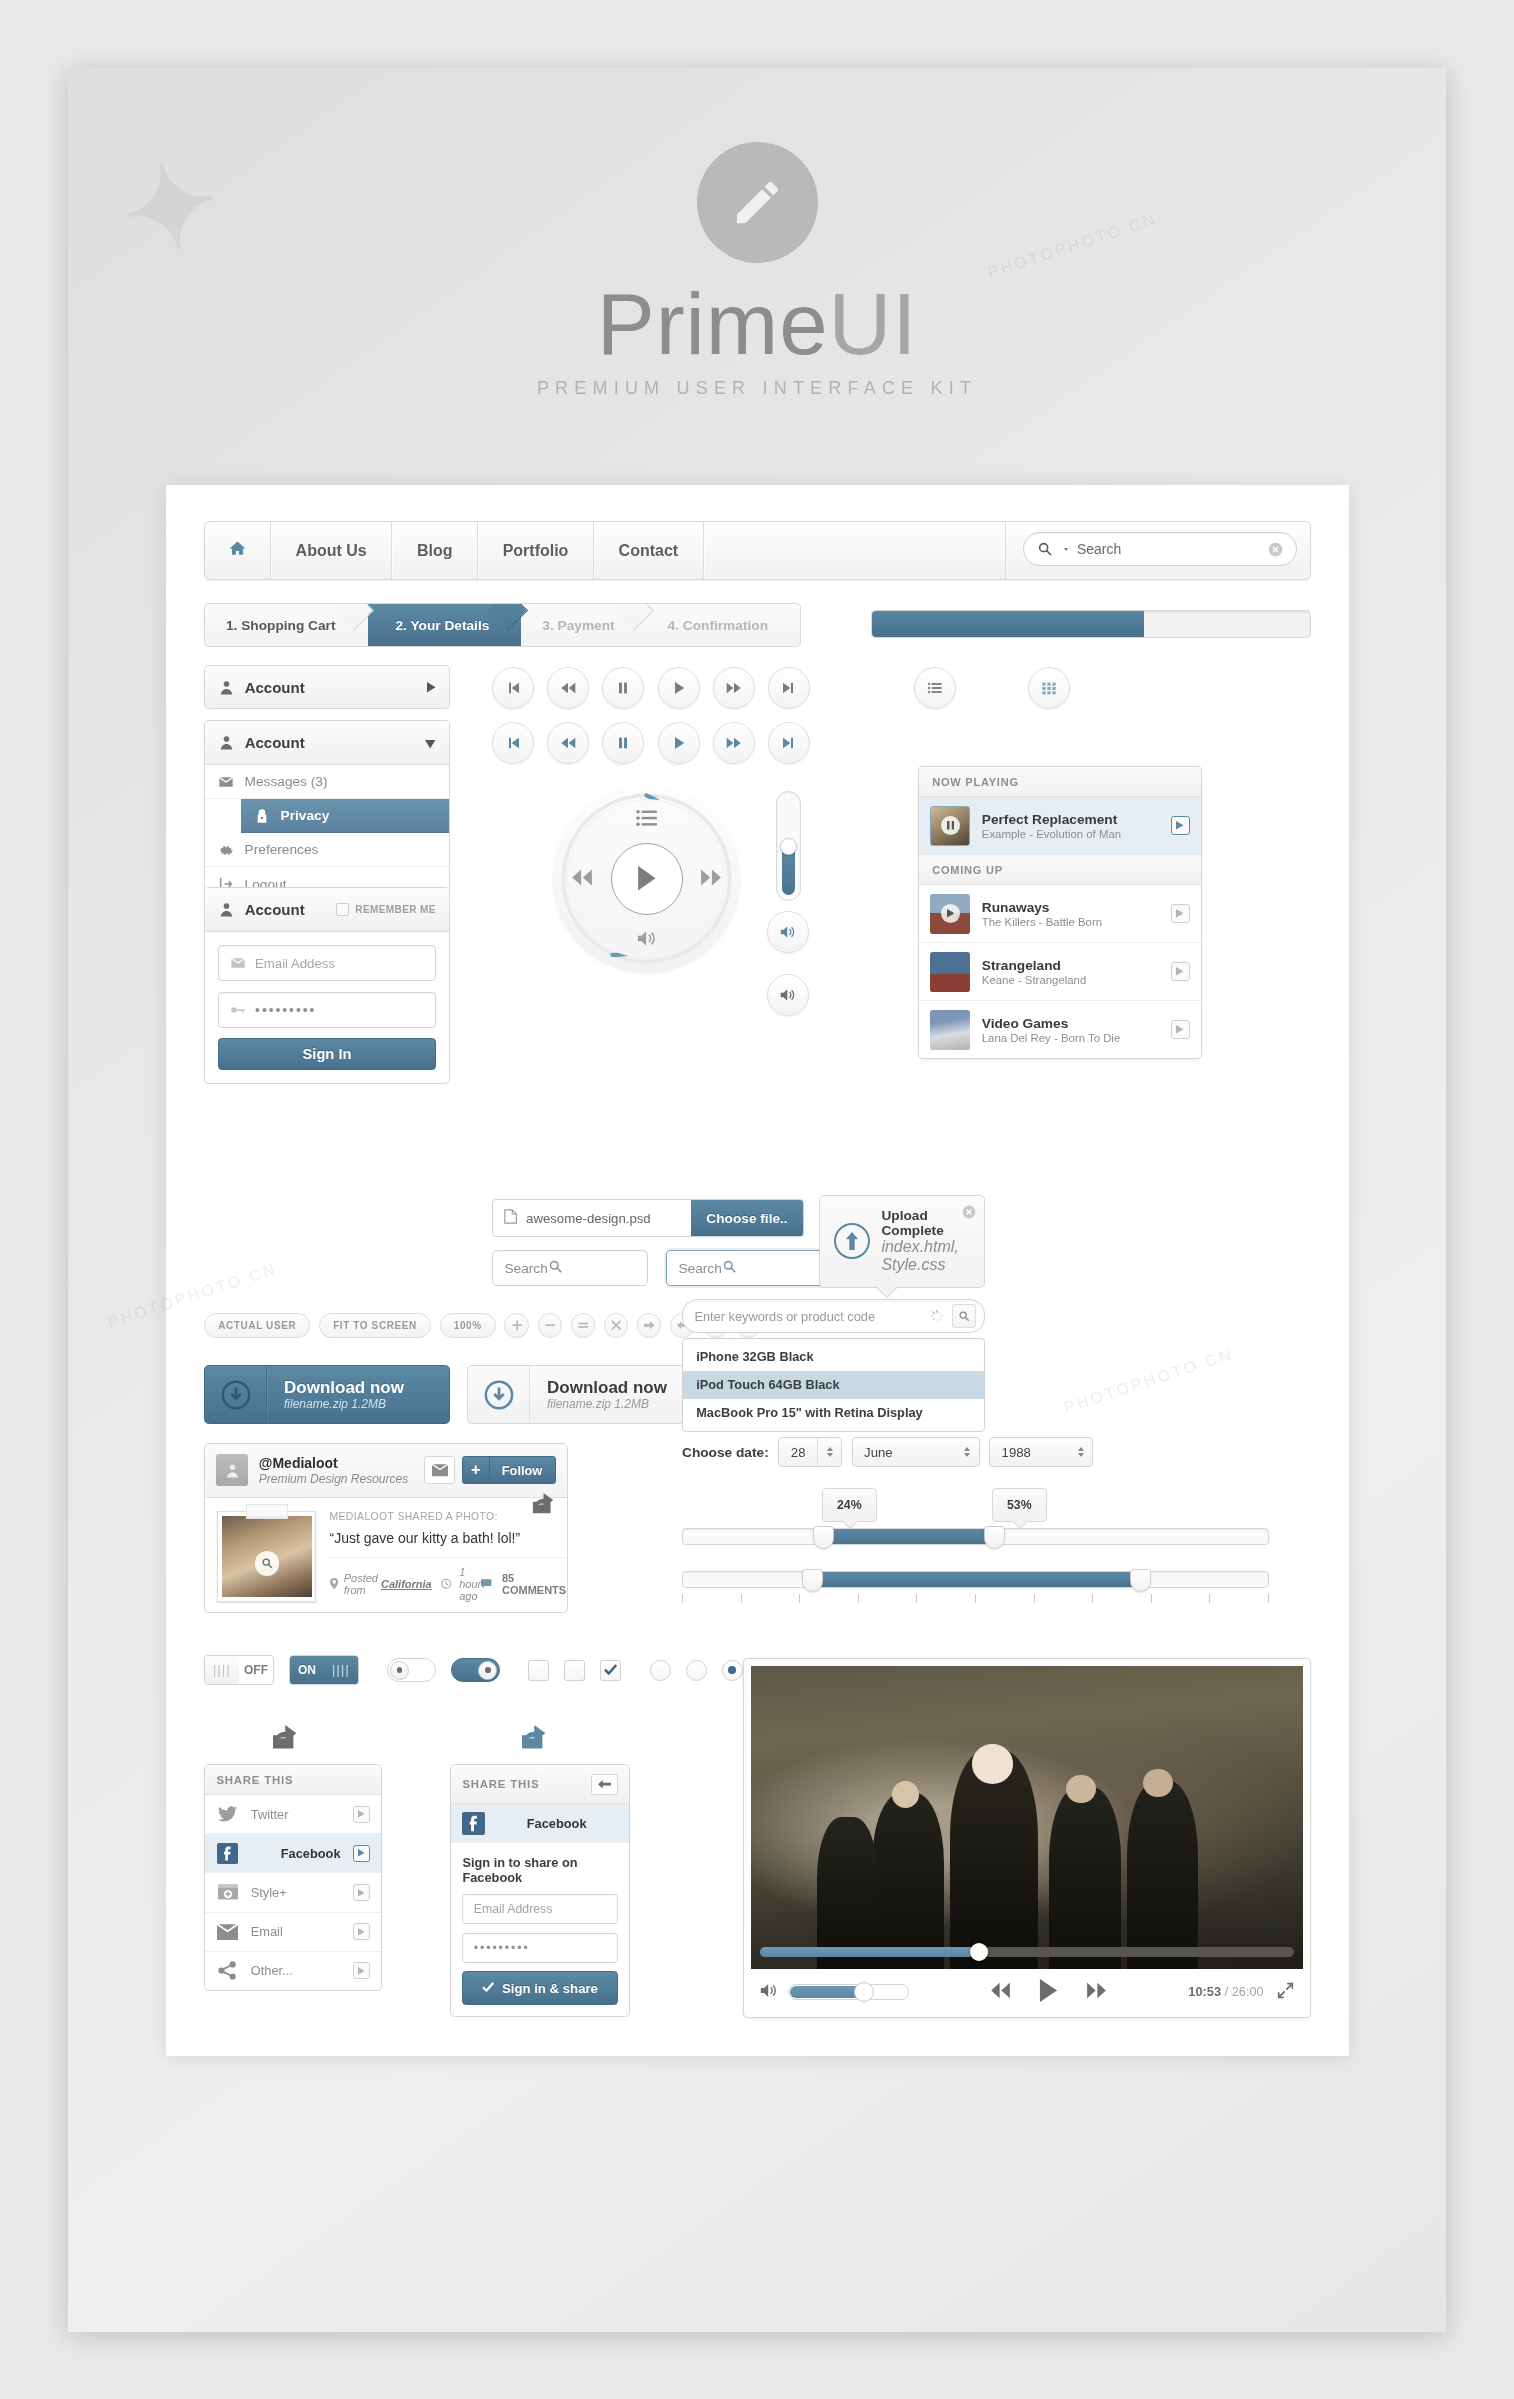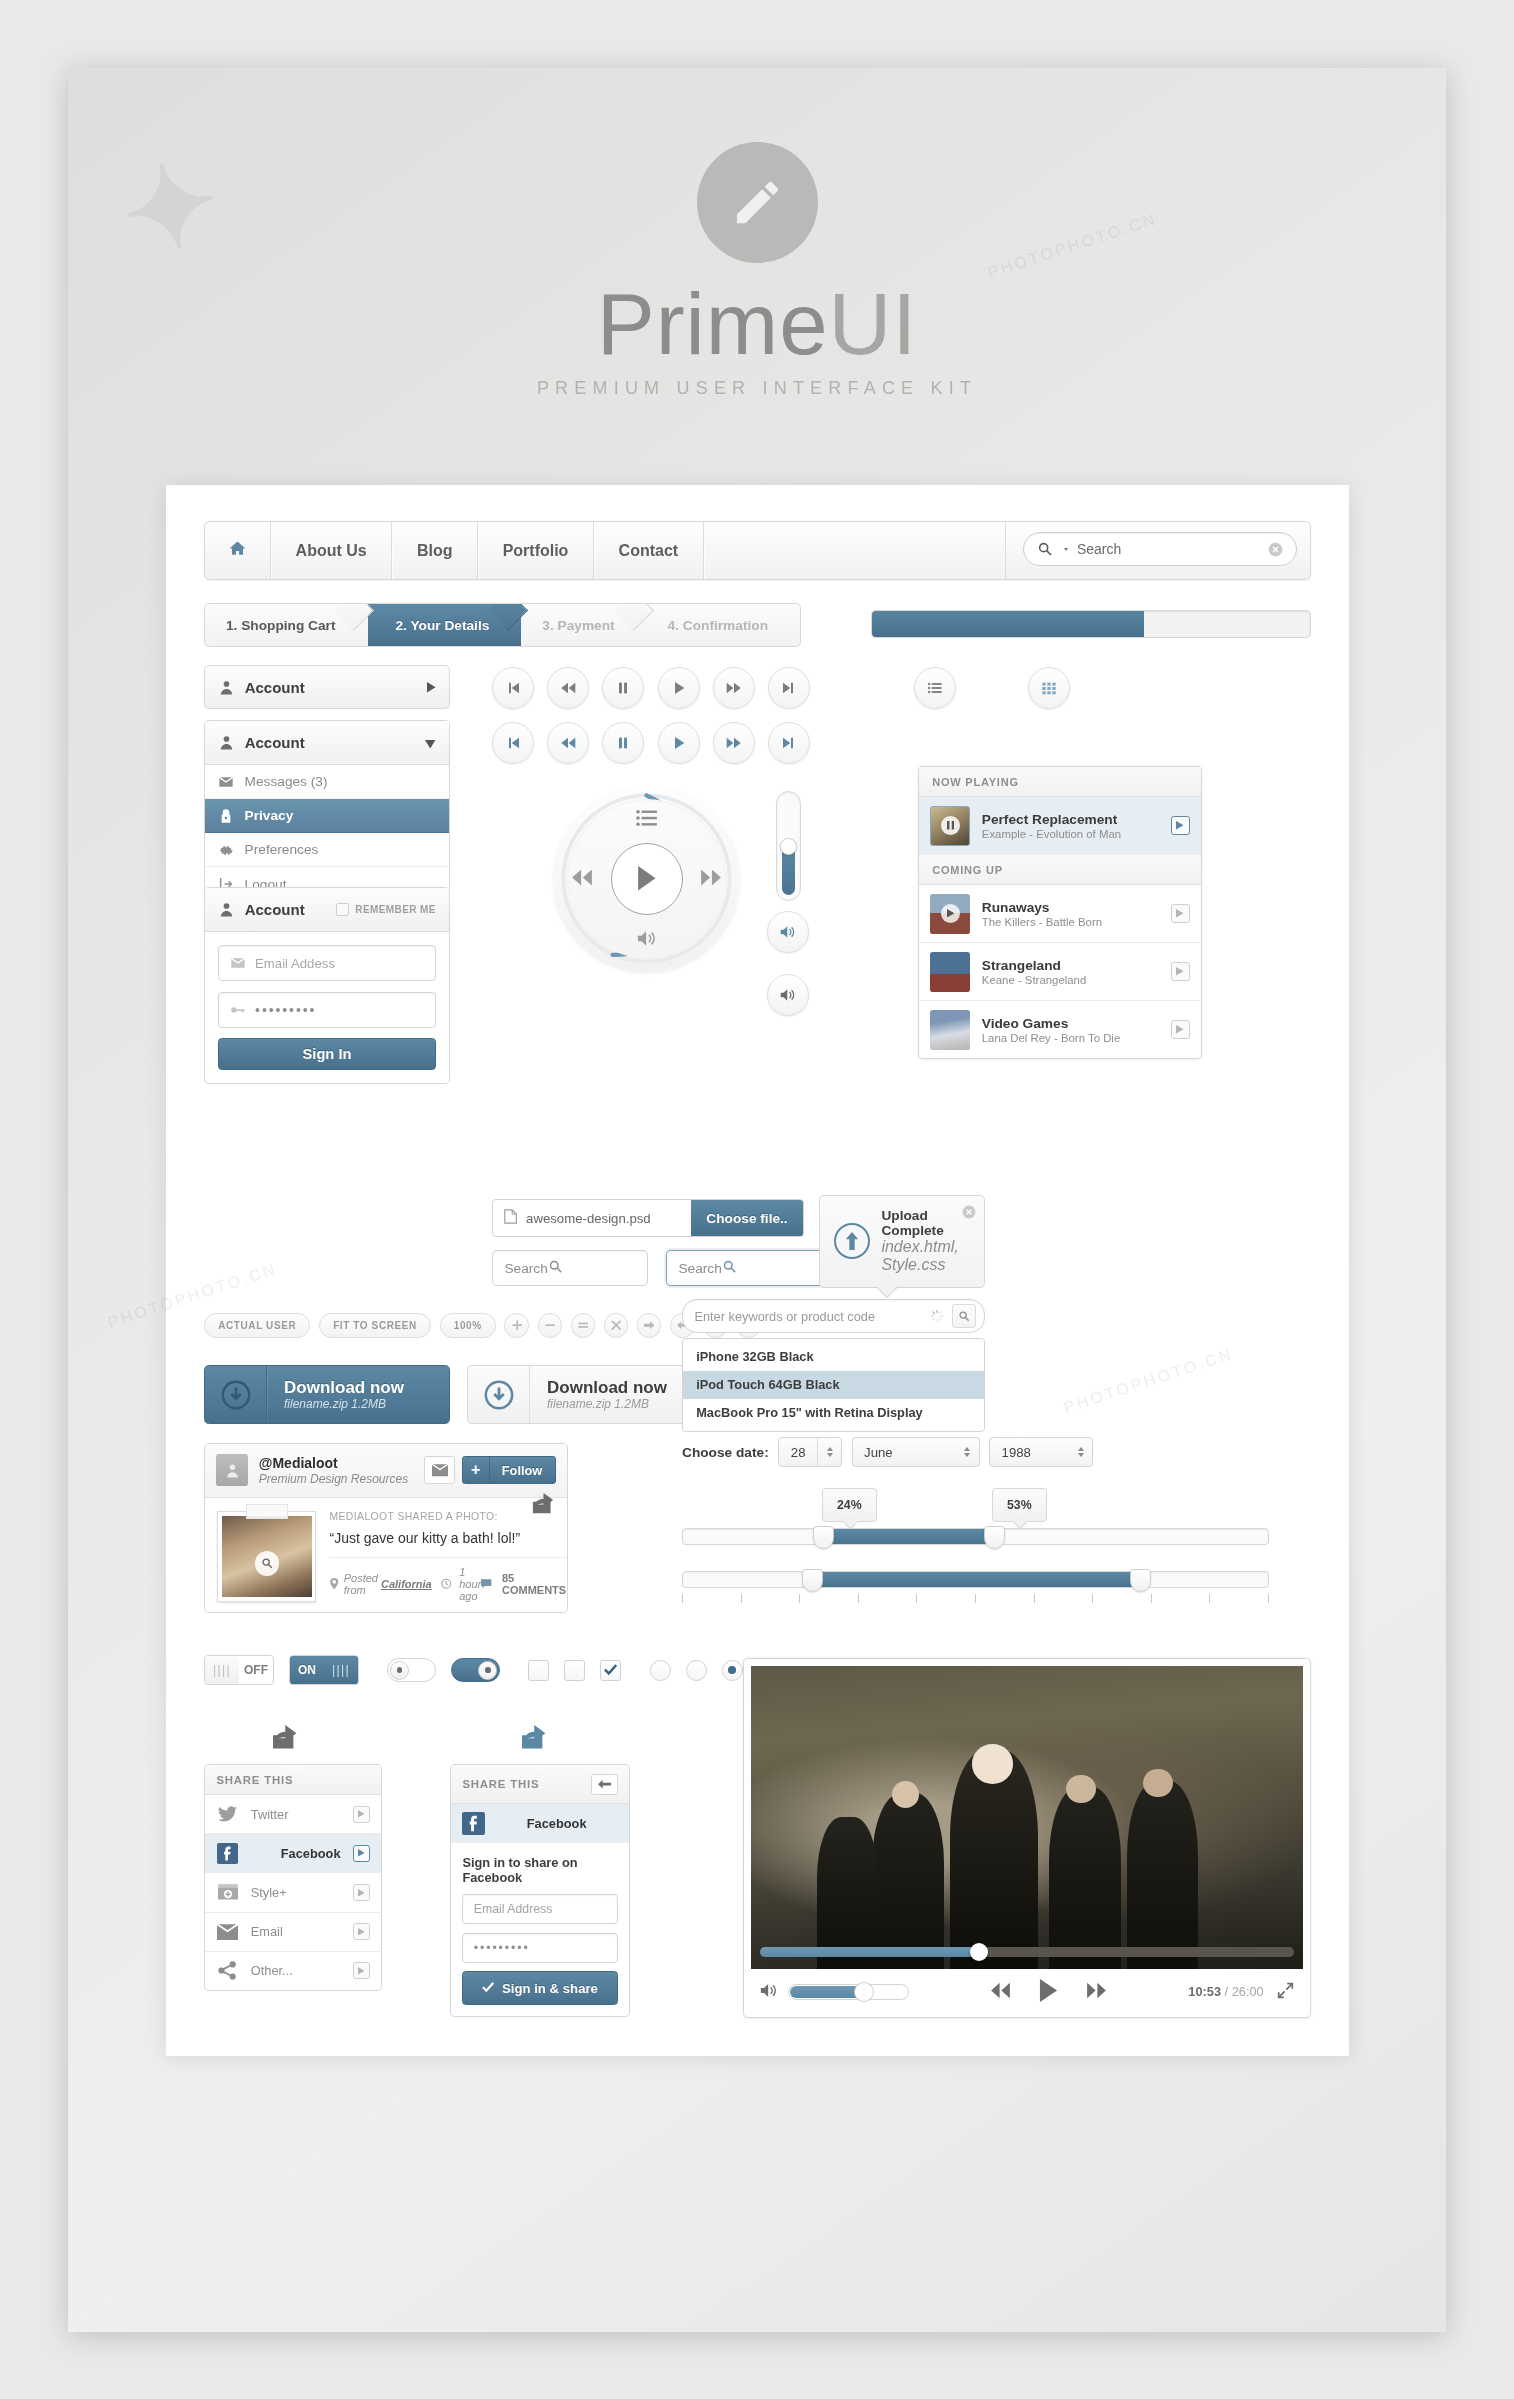--- a/index.html
+++ b/index.html
@@ -102,21 +102,21 @@
   .acc-head .uico { width:17px;height:17px; margin-right:9.5px; }
   .acc-head .arr { margin-left:auto; }
   .panel-acc2 { position:absolute; left:38px; top:235px; width:246px;
       border:0.9px solid #d7d7d7; border-radius:4.7px; background:#fff; overflow:hidden; }
   .panel-acc2 .acc-head { border:0; border-bottom:0.9px solid #dcdcdc; border-radius:0; }
   .acc-row {
     display:flex; align-items:center; height:34px; padding:0 13.2px;
     font-size:13.7px; color:#8a8a8a; border-bottom:0.9px solid #ededed; background:#fff;
   }
   .acc-row:last-child{border-bottom:0;}
-  .acc-row.sel { background:linear-gradient(#6a93ad,#5b82a0); color:#fff; font-weight:bold; border-bottom:0.9px solid #4d7490;}
+  .acc-row.sel { background:linear-gradient(#6a93ad,#5b82a0); color:#fff; font-weight:bold; border-bottom:0.9px solid #4d7490;margin-left:36px;}
   .acc-row .uico { width:16px;height:16px; margin-right:10.4px; }
 
   .login { position:absolute; left:38px; top:402px; width:246px;
      border:0.9px solid #d7d7d7; border-radius:4.7px; background:#fff; overflow:hidden;}
   .login .acc-head { border:0; border-bottom:0.9px solid #dcdcdc; border-radius:0; }
   .remember { margin-left:auto; display:flex; align-items:center; font-size:10px; color:#9f9f9f; font-weight:bold; letter-spacing:0.4px;}
   .remember .cb { width:12.3px;height:12.3px;border:0.9px solid #cfcfcf;border-radius:1.9px;background:#fafafa;margin-right:6.6px;}
   .login-body{ padding:13.2px; }
   .field {
     display:flex; align-items:center; height:36px; padding:0 10.4px; margin-bottom:10.4px;

